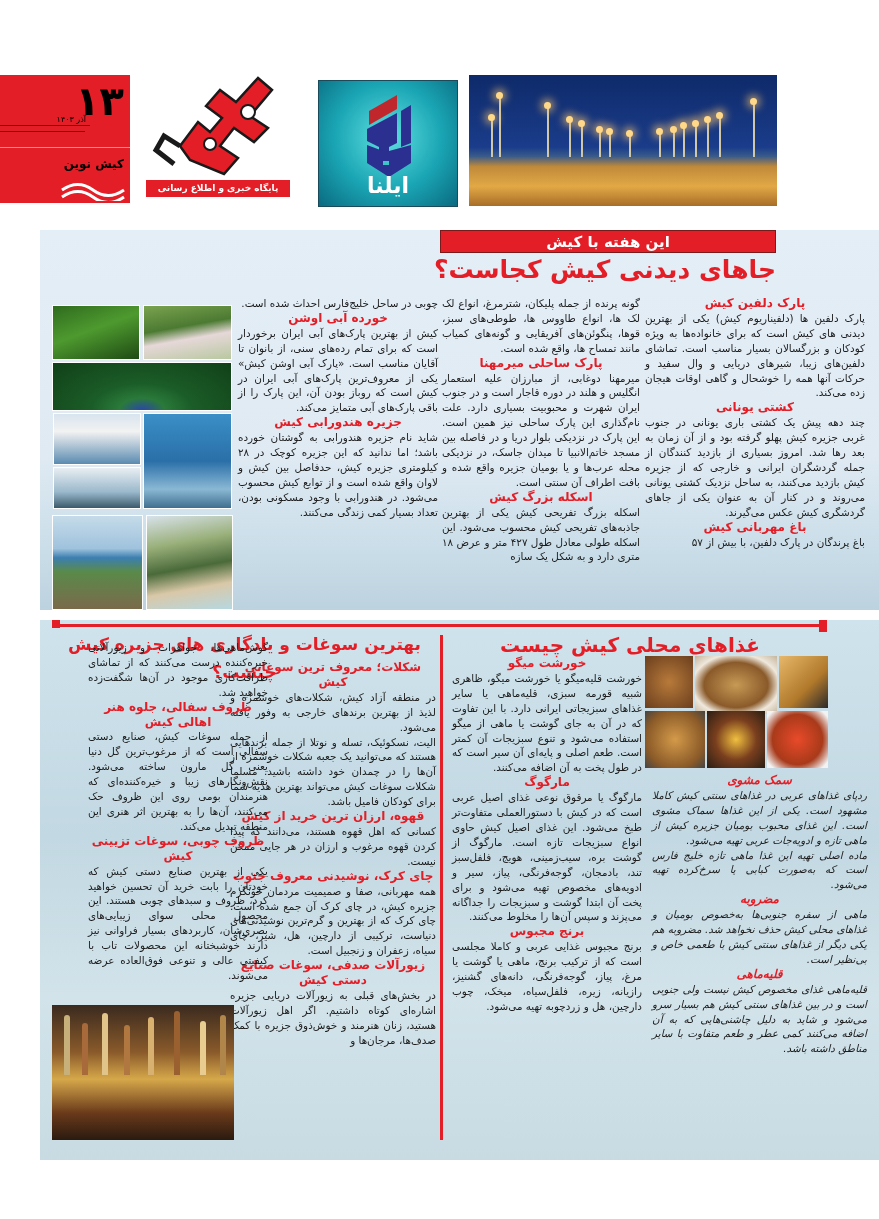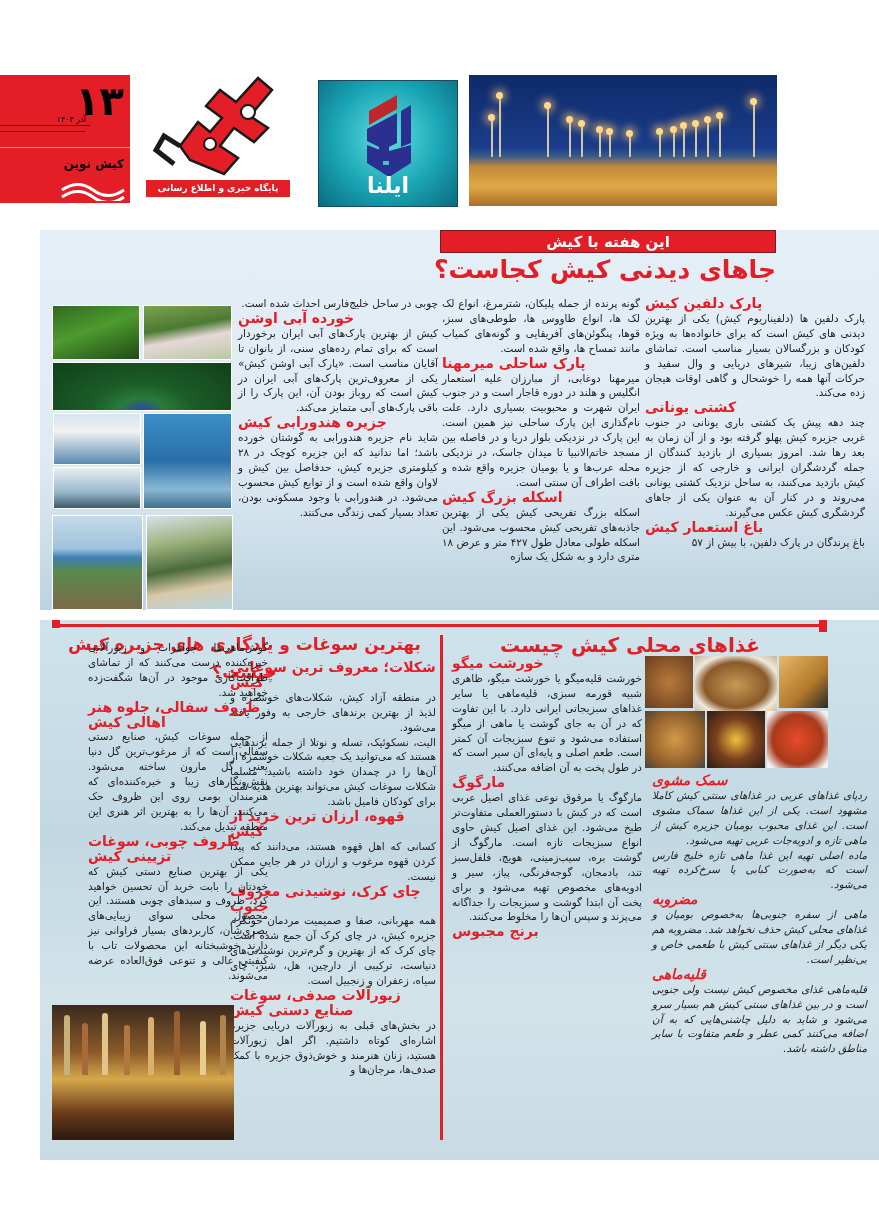--- a/index.html
+++ b/index.html
@@ -27,21 +27,21 @@
   .lamp::before { content: ""; position: absolute; top: -3px; left: -3px; width: 7px; height: 7px; border-radius: 50%; background: #ffd98a; box-shadow: 0 0 8px 3px rgba(255, 200, 110, 0.7); }
 
   .dotted-band { position: absolute; left: 50px; right: 0; top: 213px; height: 12px; background-image: radial-gradient(#9a9a9a 0.6px, transparent 0.7px); background-size: 2px 2px; }
 
   
   .top-article { position: absolute; left: 40px; top: 230px; width: 839px; height: 380px; background: linear-gradient(180deg, #e3eef7 0%, #dfeaf3 60%, #c9dde8 85%, #bcd2de 100%); }
   .section-banner { position: absolute; left: 440px; top: 230px; width: 336px; height: 23px; background: #e41e26; border: 1px solid #7a1a1a; color: #fff; font-weight: bold; font-size: 15px; text-align: center; line-height: 22px; direction: rtl; }
   .top-headline { position: absolute; left: 300px; top: 254px; width: 476px; text-align: right; direction: rtl; color: #e41e26; font-weight: 900; font-size: 25px; line-height: 32px; }
 
   .col { position: absolute; direction: rtl; text-align: justify; font-size: 10.4px; line-height: 14.9px; color: #1c1c1c; }
-  .col .sub { color: #e41e26; font-weight: bold; font-size: 14px; display: block; text-align: left; }
+  .col .sub { color: #e41e26; font-weight: bold; font-size: 12px; display: block; text-align: center; }
   .col p { text-align: justify; text-align-last: right; }
 
   .c1 { left: 645px; top: 296px; width: 220px; }
   .c2 { left: 442px; top: 296px; width: 198px; }
   .c3 { left: 238px; top: 296px; width: 200px; }
 
   .photo-grid { position: absolute; left: 52px; top: 305px; width: 182px; height: 305px; }
   .ph { position: absolute; border: 1px solid #fff; }
   .ph.garden { left: 0; top: 0; width: 88px; height: 55px; background: linear-gradient(160deg, #2f6b1e, #4e9a2f 45%, #1f4a14); }
   .ph.flamingo { left: 91px; top: 0; width: 89px; height: 55px; background: linear-gradient(170deg, #7aa34f 0%, #4c7a32 40%, #e6d8d8 60%, #b8c8a0 100%); }
@@ -138,21 +138,21 @@
 
 <div class="top-article"></div>
 <div class="section-banner">این هفته با کیش</div>
 <div class="top-headline">جاهای دیدنی کیش کجاست؟</div>
 
 <div class="col c1">
     <span class="sub">پارک دلفین کیش</span>
     <p>پارک دلفین ها (دلفیناریوم کیش) یکی از بهترین دیدنی های کیش است که برای خانواده‌ها به ویژه کودکان و بزرگسالان بسیار مناسب است. تماشای دلفین‌های زیبا، شیرهای دریایی و وال سفید و حرکات آنها همه را خوشحال و گاهی اوقات هیجان زده می‌کند.</p>
     <span class="sub">کشتی یونانی</span>
     <p>چند دهه پیش یک کشتی باری یونانی در جنوب غربی جزیره کیش پهلو گرفته بود و از آن زمان به بعد رها شد. امروز بسیاری از بازدید کنندگان از جمله گردشگران ایرانی و خارجی که از جزیره کیش بازدید می‌کنند، به ساحل نزدیک کشتی یونانی می‌روند و در کنار آن به عنوان یکی از جاهای گردشگری کیش عکس می‌گیرند.</p>
-    <span class="sub">باغ استعمار کیش</span>
+    <span class="sub">باغ مهربانی کیش</span>
     <p>باغ پرندگان در پارک دلفین، با بیش از ۵۷</p>
   </div>
 <div class="col c2">
     <p>گونه پرنده از جمله پلیکان، شترمرغ، انواع لک لک ها، انواع طاووس ها، طوطی‌های سبز، قوها، پنگوئن‌های آفریقایی و گونه‌های کمیاب مانند تمساح ها، واقع شده است.</p>
     <span class="sub">پارک ساحلی میرمهنا</span>
     <p>میرمهنا دوغابی، از مبارزان علیه استعمار انگلیس و هلند در دوره قاجار است و در جنوب ایران شهرت و محبوبیت بسیاری دارد. علت نام‌گذاری این پارک ساحلی نیز همین است. این پارک در نزدیکی بلوار دریا و در فاصله بین مسجد خاتم‌الانبیا تا میدان جاسک، در نزدیکی محله عرب‌ها و یا بومیان جزیره واقع شده و بافت اطراف آن سنتی است.</p>
     <span class="sub">اسکله بزرگ کیش</span>
     <p>اسکله بزرگ تفریحی کیش یکی از بهترین جاذبه‌های تفریحی کیش محسوب می‌شود. این اسکله طولی معادل طول ۴۲۷ متر و عرض ۱۸ متری دارد و به شکل یک سازه</p>
   </div>
 <div class="col c3">
@@ -191,20 +191,21 @@
   <div class="fp f5"></div>
   <div class="fp f6"></div>
 </div>
 
 <div class="col f-c1">
     <span class="sub">خورشت میگو</span>
     <p>خورشت قلیه‌میگو یا خورشت میگو، ظاهری شبیه قورمه سبزی، قلیه‌ماهی یا سایر غذاهای سبزیجاتی ایرانی دارد. با این تفاوت که در آن به جای گوشت یا ماهی از میگو استفاده می‌شود و تنوع سبزیجات آن کمتر است. طعم اصلی و پایه‌ای آن سیر است که در طول پخت به آن اضافه می‌کنند.</p>
     <span class="sub">مارگوگ</span>
     <p>مارگوگ یا مرقوق نوعی غذای اصیل عربی است که در کیش با دستورالعملی متفاوت‌تر طبخ می‌شود. این غذای اصیل کیش حاوی انواع سبزیجات تازه است. مارگوگ از گوشت بره، سیب‌زمینی، هویج، فلفل‌سبز تند، بادمجان، گوجه‌فرنگی، پیاز، سیر و ادویه‌های مخصوص تهیه می‌شود و برای پخت آن ابتدا گوشت و سبزیجات را جداگانه می‌پزند و سپس آن‌ها را مخلوط می‌کنند.</p>
     <span class="sub">برنج مجبوس</span>
+    <p>برنج مجبوس غذایی عربی و کاملا مجلسی است که از ترکیب برنج، ماهی یا گوشت یا مرغ، پیاز، گوجه‌فرنگی، دانه‌های گشنیز، رازیانه، زیره، فلفل‌سیاه، میخک، چوب دارچین، هل و زردچوبه تهیه می‌شود.</p>
   </div>
 <div class="col f-c2">
     <span class="sub">سمک مشوی</span>
     <p>ردپای غذاهای عربی در غذاهای سنتی کیش کاملا مشهود است. یکی از این غذاها سماک مشوی است. این غذای محبوب بومیان جزیره کیش از ماهی تازه و ادویه‌جات عربی تهیه می‌شود.</p>
     <p>ماده اصلی تهیه این غذا ماهی تازه خلیج فارس است که به‌صورت کبابی یا سرخ‌کرده تهیه می‌شود.</p>
     <span class="sub">مضروبه</span>
     <p>ماهی از سفره جنوبی‌ها به‌خصوص بومیان و غذاهای محلی کیش حذف نخواهد شد. مضروبه هم یکی دیگر از غذاهای سنتی کیش با طعمی خاص و بی‌نظیر است.</p>
     <span class="sub">قلیه‌ماهی</span>
     <p>قلیه‌ماهی غذای مخصوص کیش نیست ولی جنوبی است و در بین غذاهای سنتی کیش هم بسیار سرو می‌شود و شاید به دلیل چاشنی‌هایی که به آن اضافه می‌کنند کمی عطر و طعم متفاوت با سایر مناطق داشته باشد.</p>
   </div>

